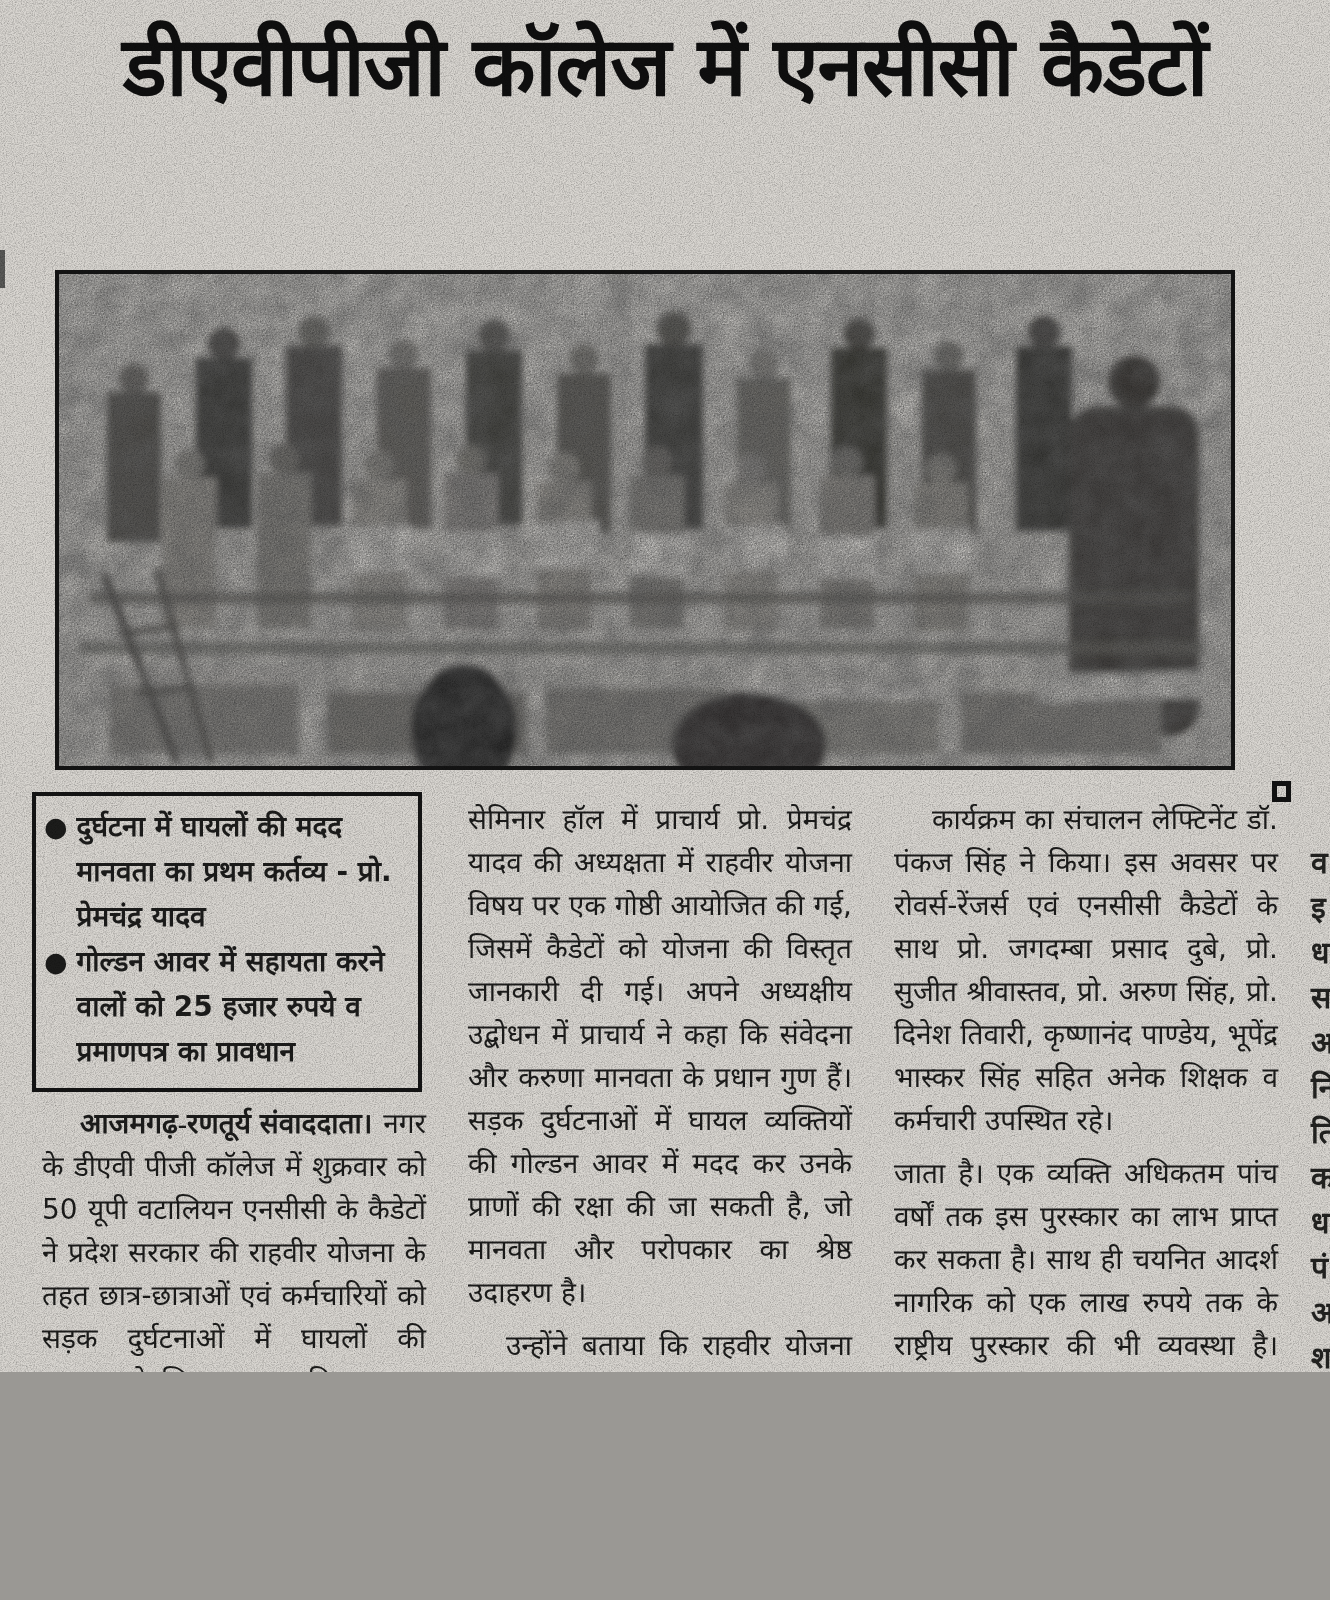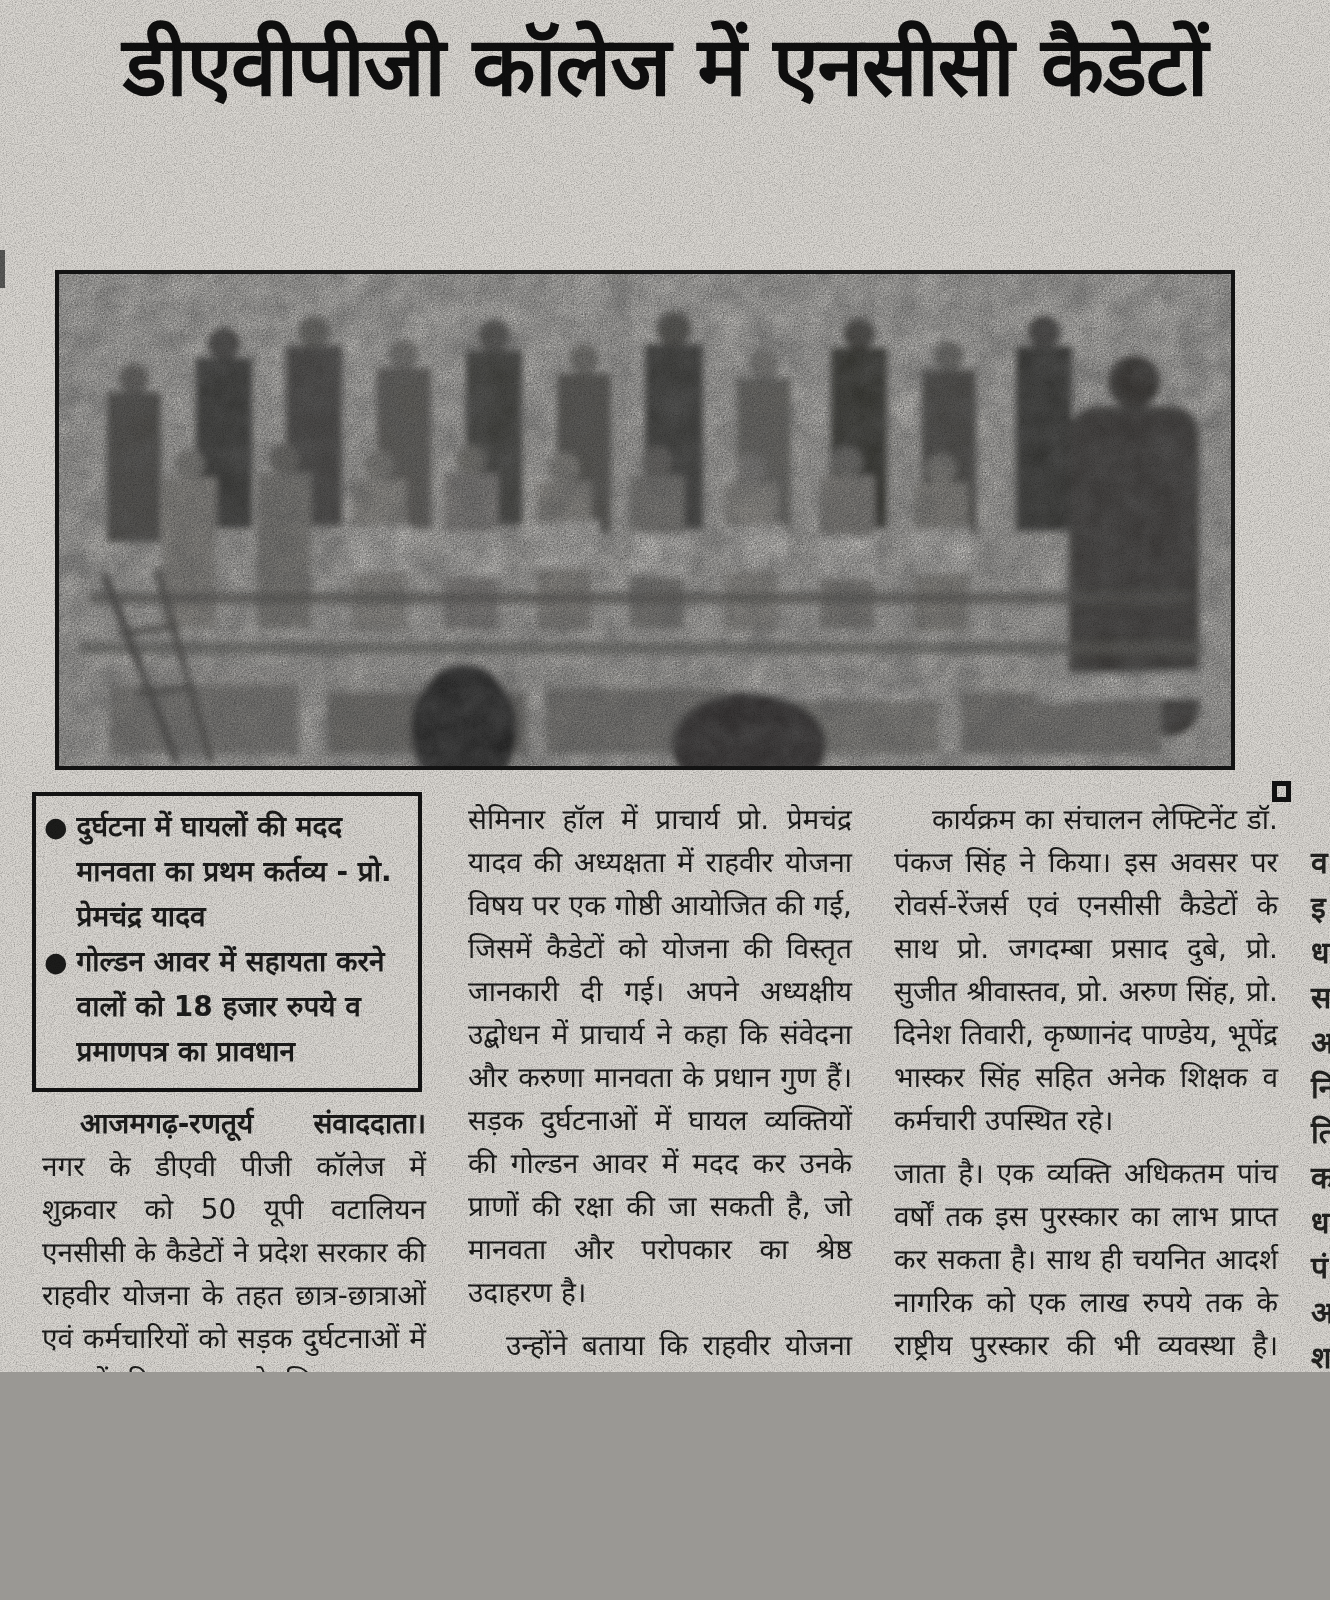--- a/index.html
+++ b/index.html
@@ -26,21 +26,21 @@
   }
   .photo-frame svg{display:block; width:100%; height:100%;}
   
   .columns{
     position:absolute; top:788px; left:32px; width:1256px;
     display:grid; grid-template-columns:1fr 1fr 1fr; column-gap:22px;
     font-size:28px; line-height:43px; text-align:justify;
   }
   .graf{margin:10px;}
   .indent{text-indent:38px;}
-  .dateline{font-weight:bold;}
+  .dateline{font-weight:bold;font-family:Liberation Serif, serif;}
   
   .highlight-box{
     border:4px solid var(--frame); box-sizing:border-box;
     margin:4px 14px 10px 0; padding:8px 10px 14px 8px;
     font-weight:bold; font-size:28px; line-height:45px; text-align:left;
   }
   .bullet-item{display:flex; gap:9px; align-items:flex-start;}
   .bullet{flex:0 0 auto; font-size:27px; line-height:45px;}
   
   .edge-strip{
@@ -199,21 +199,21 @@
   <div class="columns">
 
     <div class="col">
       <div class="highlight-box">
         <div class="bullet-item">
           <span class="bullet">●</span>
           <span class="bullet-text">दुर्घटना में घायलों की मदद मानवता का प्रथम कर्तव्य - प्रो. प्रेमचंद्र यादव</span>
         </div>
         <div class="bullet-item">
           <span class="bullet">●</span>
-          <span class="bullet-text">गोल्डन आवर में सहायता करने वालों को 18 हजार रुपये व प्रमाणपत्र का प्रावधान</span>
+          <span class="bullet-text">गोल्डन आवर में सहायता करने वालों को 25 हजार रुपये व प्रमाणपत्र का प्रावधान</span>
         </div>
       </div>
       <p class="graf indent"><strong class="dateline">आजमगढ़-रणतूर्य संवाददाता।</strong> <span>नगर के डीएवी पीजी कॉलेज में शुक्रवार को 50 यूपी वटालियन एनसीसी के कैडेटों ने प्रदेश सरकार की राहवीर योजना के तहत छात्र-छात्राओं एवं कर्मचारियों को सड़क दुर्घटनाओं में घायलों की सहायता के लिए जागरूक किया।</span></p>
     </div>
 
     <div class="col">
       <p class="graf">सेमिनार हॉल में प्राचार्य प्रो. प्रेमचंद्र यादव की अध्यक्षता में राहवीर योजना विषय पर एक गोष्ठी आयोजित की गई, जिसमें कैडेटों को योजना की विस्तृत जानकारी दी गई। अपने अध्यक्षीय उद्बोधन में प्राचार्य ने कहा कि संवेदना और करुणा मानवता के प्रधान गुण हैं। सड़क दुर्घटनाओं में घायल व्यक्तियों की गोल्डन आवर में मदद कर उनके प्राणों की रक्षा की जा सकती है, जो मानवता और परोपकार का श्रेष्ठ उदाहरण है।</p>
       <p class="graf indent">उन्होंने बताया कि राहवीर योजना के अंतर्गत दुर्घटना में घायलों की मदद करने वाले गुड समैरिटन को सरकार की ओर से 25 हजार रुपये की नगद धनराशि और प्रमाणपत्र प्रदान किया</p>
     </div>
 

